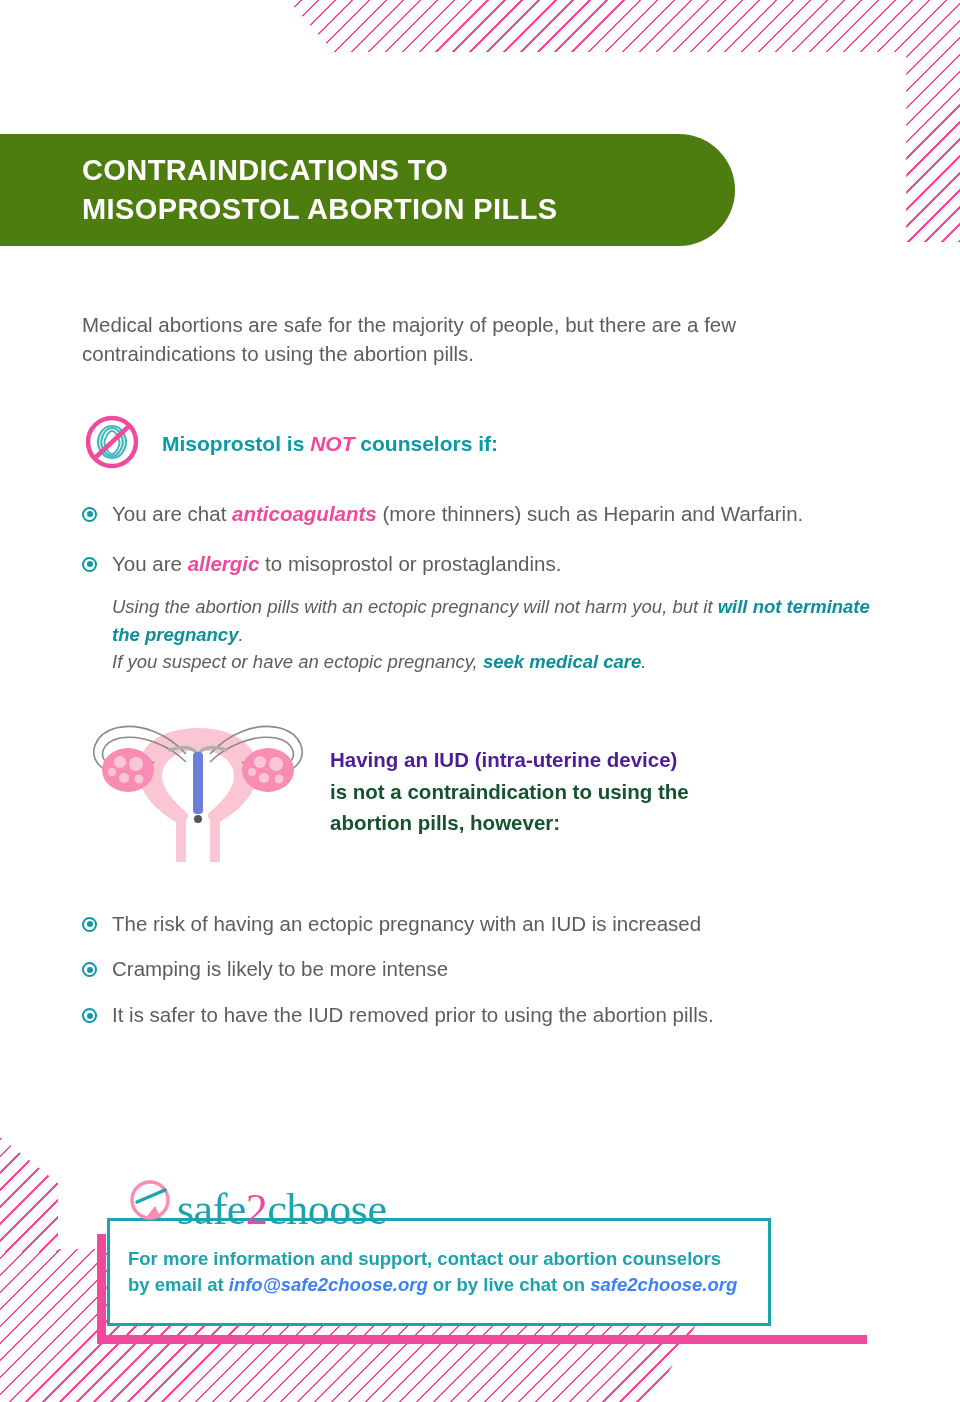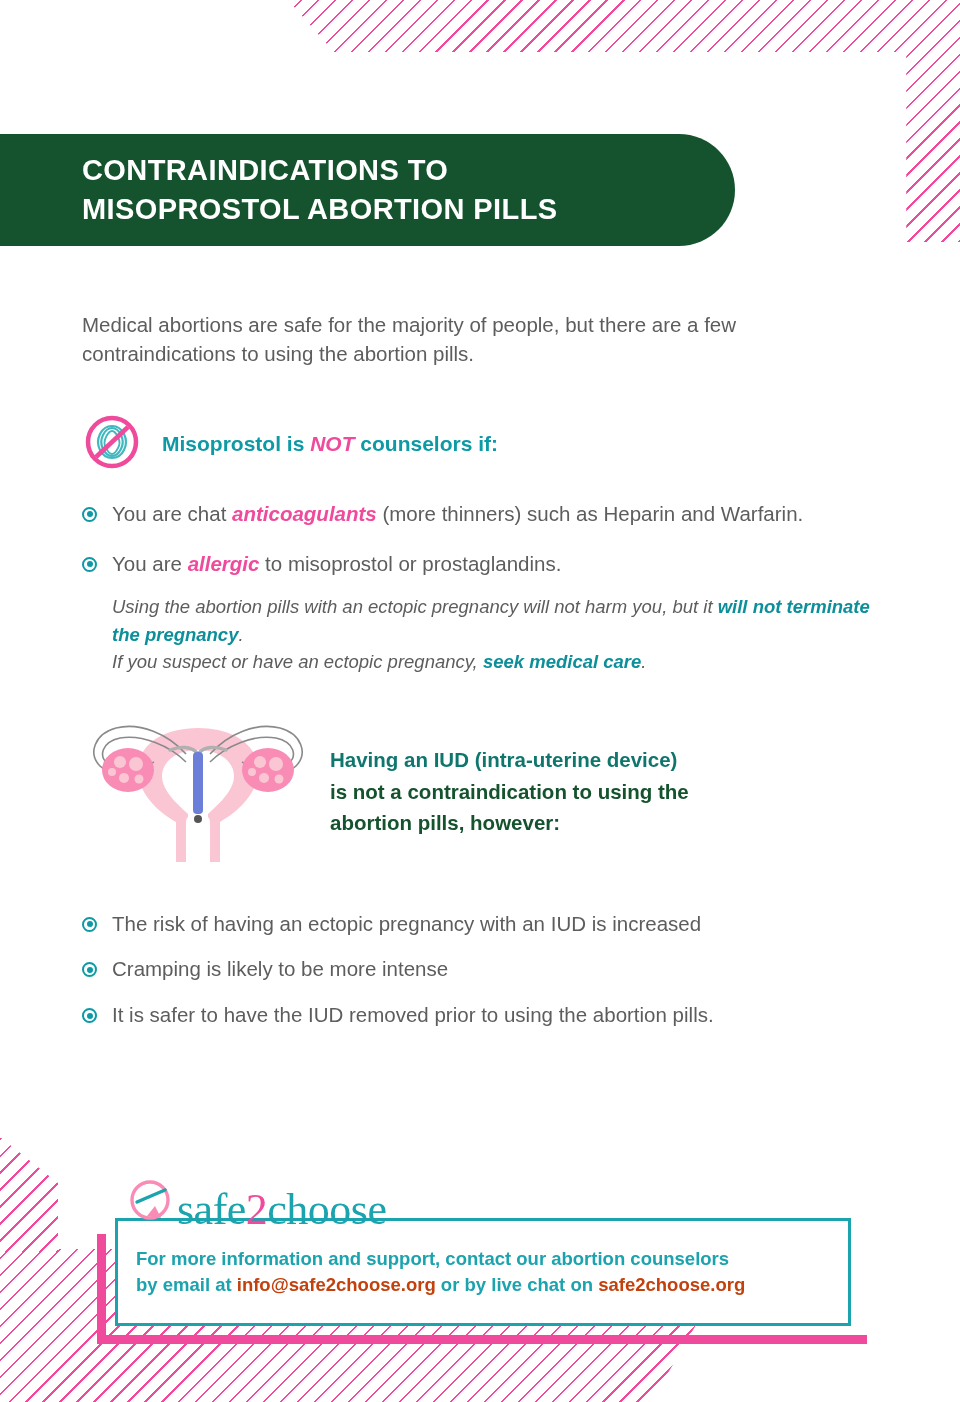--- a/index.html
+++ b/index.html
@@ -42,21 +42,21 @@
     width: 58px; height: 115px;
     -webkit-clip-path: polygon(0 0, 100% 40%, 100% 100%, 0 100%);
     clip-path: polygon(0 0, 100% 40%, 100% 100%, 0 100%);
   }
 
   
   #header-bar {
     position: absolute;
     top: 134px; left: 0;
     width: 735px; height: 112px;
-    background: #14532d;
+    background: #4d7c0f;
     border-top-right-radius: 56px;
     border-bottom-right-radius: 56px;
     box-sizing: border-box;
     display: flex;
     flex-direction: column;
     justify-content: center;
     padding-left: 82px;
   }
   #header-bar .htitle {
     color: #ffffff;
@@ -155,21 +155,21 @@
     align-items: center;
     margin-top: 34px;
   }
   #iud-text {
     margin-left: 16px;
     font-family: "Liberation Sans", sans-serif;
     font-weight: bold;
     font-size: 20.5px;
     line-height: 1.55;
   }
-  #iud-text .pink { color: #0f766e; }
+  #iud-text .pink { color: #4c1d95; }
   #iud-text .teal { color: #14532d; }
 
   #list-two { margin-top: 36px; }
   #list-two li { margin-bottom: 18px; }
 
   
   #footer {
     position: absolute;
     left: 82px; top: 1180px;
     width: 800px;
@@ -196,37 +196,37 @@
   #pink-frame {
     position: absolute;
     left: 0; top: 16px;
     width: 770px; height: 110px;
     border-left: 9px solid #ef4a9b;
     border-bottom: 9px solid #ef4a9b;
     box-sizing: border-box;
   }
   #teal-frame {
     position: absolute;
-    left: 18px; top: 0;
-    width: 736px; height: 108px;
+    left: 10px; top: 0;
+    width: 664px; height: 108px;
     border: 3px solid #1ba3ae;
     box-sizing: border-box;
     background: #ffffff;
     display: flex;
     align-items: center;
     padding-left: 18px;
   }
   #contact-text {
     font-family: "Liberation Sans", sans-serif;
     font-weight: bold;
     font-size: 18.5px;
     line-height: 1.42;
     color: #1ba3ae;
   }
-  #contact-text .pink { color: #c2410c; }
+  #contact-text .pink { color: #3b82f6; font-style: italic; }
   #contact-spacer { height: 140px; }
 </style>
 </head>
 <body>
 
 <div class="hatch" id="hatch-top"></div>
 <div class="hatch" id="hatch-bottom"></div>
 <div class="hatch" id="hatch-left"></div>
 
 <div id="header-bar">

